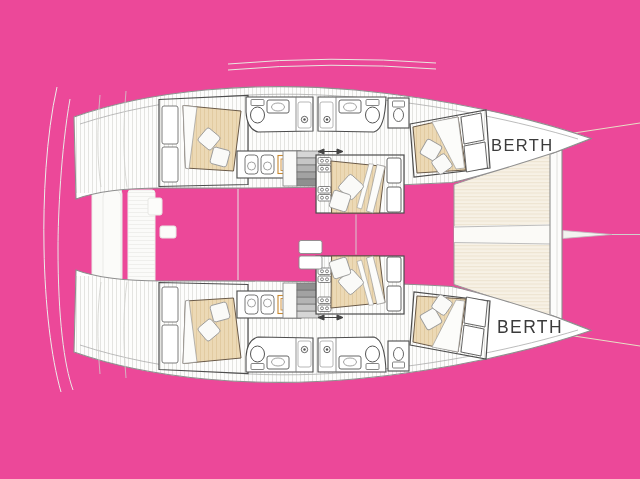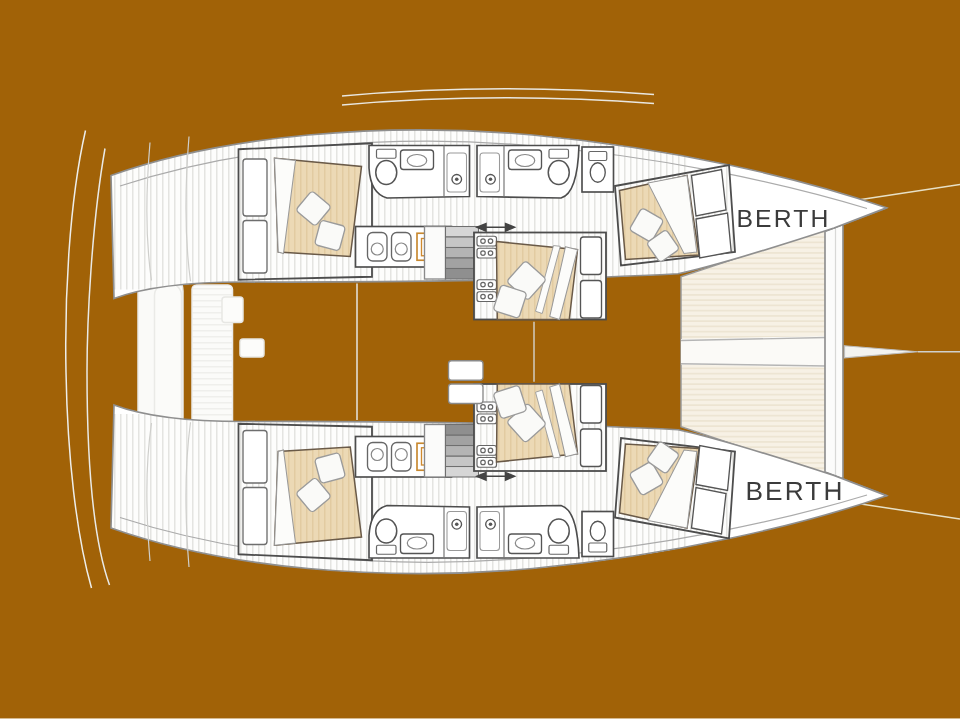--- a/index.html
+++ b/index.html
@@ -1,16 +1,16 @@
 <!DOCTYPE html>
 <html><head>
 <meta charset="utf-8">
 <style>
   html,body{margin:0;padding:0;background:#ffffff;}
-  .plan-wrap{position:relative;width:640px;height:479px;background:#a16207;overflow:hidden;
+  .plan-wrap{position:relative;width:640px;height:479px;background:#ec4899;overflow:hidden;
              font-family:"Liberation Sans", sans-serif;}
   svg{display:block;}
   text.berth{font-family:"Liberation Sans", sans-serif;letter-spacing:1.4px;}
 </style>
 </head>
 <body>
 
 <div class="plan-wrap">
 <svg width="640" height="479" viewBox="0 0 640 479">
   <defs>

